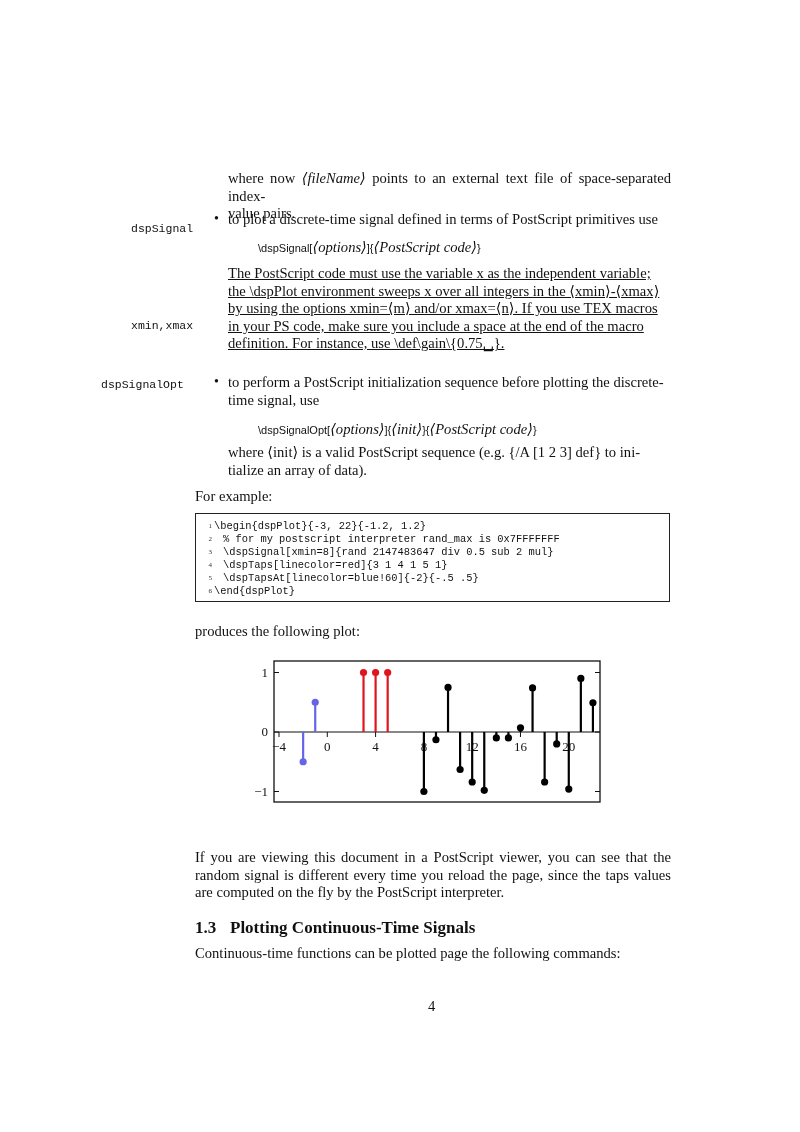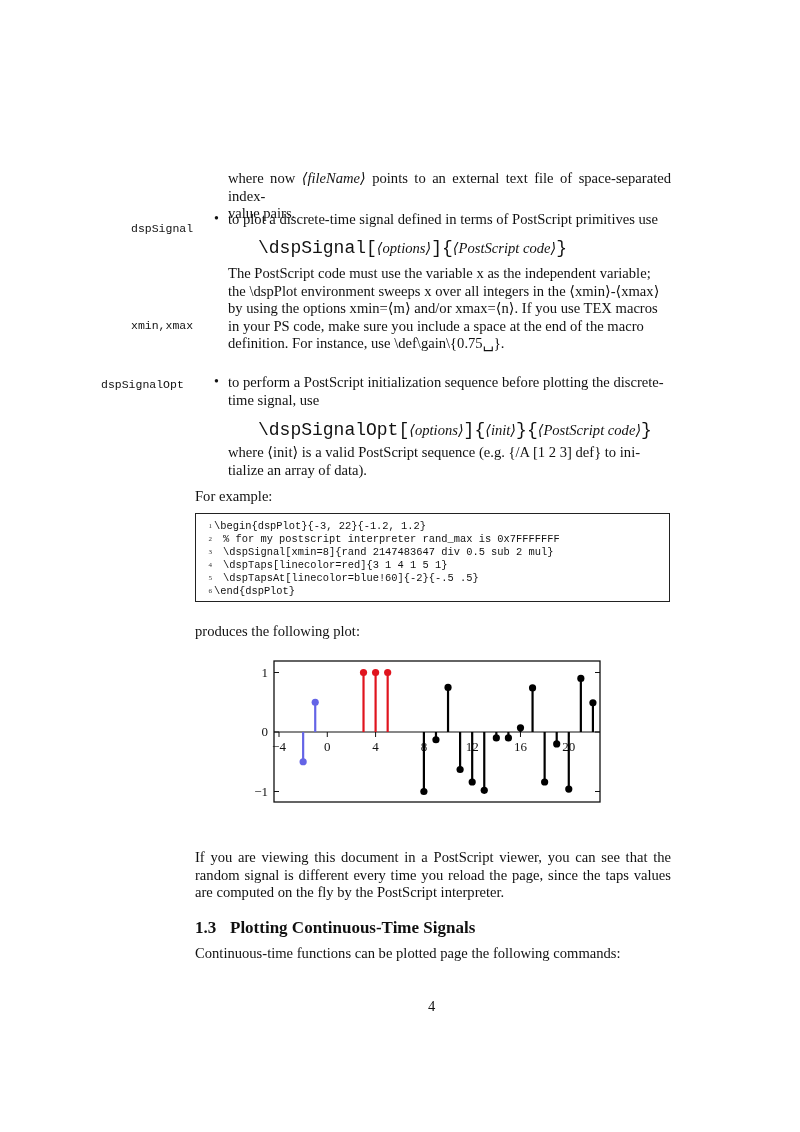--- a/index.html
+++ b/index.html
@@ -2,21 +2,21 @@
 <html><head>
 <meta charset="utf-8">
 <style>
   html,body{margin:0;padding:0;background:#fff;}
   body{width:800px;height:1132px;position:relative;overflow:hidden;
        font-family:"Liberation Serif","DejaVu Serif",serif;color:#111;font-size:14.6px;}
   .abs{position:absolute;}
   .para{position:absolute;left:228px;width:443px;line-height:17.6px;text-align:justify;}
   .margin-note{position:absolute;font-family:"Liberation Mono","DejaVu Sans Mono",monospace;font-size:11.5px;}
   .bullet{position:absolute;left:214px;font-size:14px;}
-  .tt{font-family:Liberation Mono, monospace;font-size:18px;}
+  .tt{font-family:Liberation Sans, sans-serif;font-size:11px;}
   .syntax{position:absolute;left:258px;font-size:14.6px;}
   .ital{font-style:italic;}
   .codebox{position:absolute;left:195px;top:513px;width:473px;height:87px;border:1.3px solid #222;}
   .code-line{position:absolute;left:0;height:12.6px;font-family:"Liberation Mono","DejaVu Sans Mono",monospace;font-size:10.4px;white-space:pre;line-height:12.6px;}
   .lineno{position:absolute;left:-10px;width:8px;text-align:right;font-size:7px;font-family:"Liberation Serif",serif;color:#333;}
   .section{position:absolute;left:195px;top:918px;font-weight:bold;font-size:17px;}
   .section .num{display:inline-block;width:35px;}
 </style>
 </head>
 <body>
@@ -25,21 +25,21 @@
   <span>where now </span><span class="ital">⟨fileName⟩</span><span> points to an external text file of space-separated index-</span><br>
   <span>value pairs.</span>
 </div>
 
 <div class="margin-note" style="left:131px;top:222px;">dspSignal</div>
 <div class="bullet" style="top:211px;">•</div>
 <div class="para" style="top:211px;">to plot a discrete-time signal defined in terms of PostScript primitives use</div>
 <div class="syntax" style="top:238px;">
   <span class="tt">\dspSignal[</span><span class="ital">⟨options⟩</span><span class="tt">]{</span><span class="ital">⟨PostScript code⟩</span><span class="tt">}</span>
 </div>
-<div class="para" style="top:265px;">
+<div class="para" style="top:265px;text-decoration:underline;">
   <div>The PostScript code must use the variable x as the independent variable;</div>
   <div>the \dspPlot environment sweeps x over all integers in the ⟨xmin⟩-⟨xmax⟩</div>
   <div>by using the options xmin=⟨m⟩ and/or xmax=⟨n⟩.  If you use TEX macros</div>
   <div>in your PS code, make sure you include a space at the end of the macro</div>
   <div>definition. For instance, use \def\gain\{0.75␣}.</div>
 </div>
 <div class="margin-note" style="left:131px;top:319px;">xmin,xmax</div>
 
 <div class="margin-note" style="left:87px;top:378px;margin-left:14px;">dspSignalOpt</div>
 <div class="bullet" style="top:374px;">•</div>

